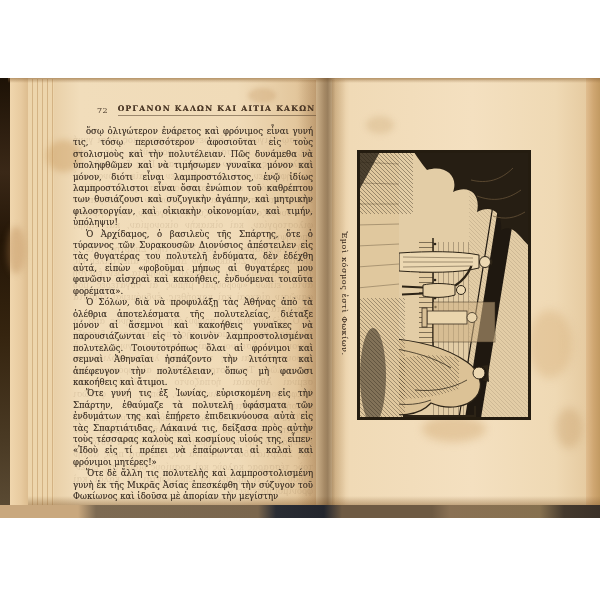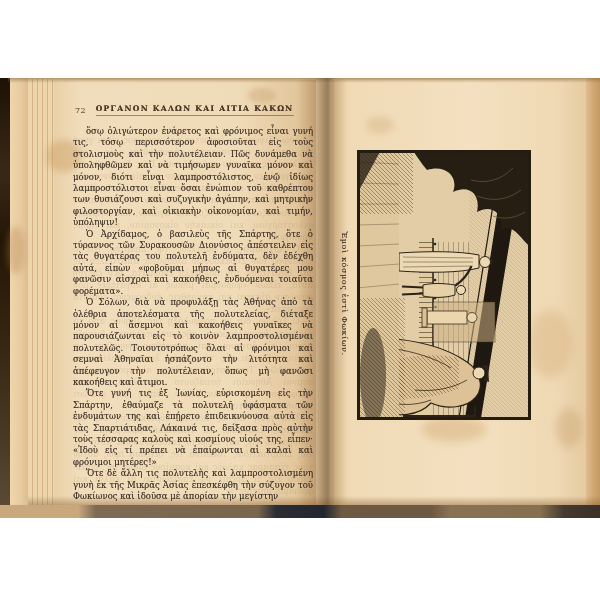--- a/index.html
+++ b/index.html
@@ -27,21 +27,21 @@
     background:linear-gradient(90deg,#e0bd8f 0%,#cfa671 55%,#c29a62 100%);}
   .gutter{position:absolute;left:298px;top:0;width:48px;height:427px;pointer-events:none;
     background:linear-gradient(90deg,rgba(110,75,38,0) 0%,rgba(110,75,38,.18) 35%,rgba(92,60,28,.48) 55%,rgba(80,52,24,.52) 62%,rgba(120,85,45,.18) 78%,rgba(120,85,45,0) 100%);}
   .page-top-edge{position:absolute;left:8px;top:0;width:592px;height:5px;
     background:linear-gradient(180deg,rgba(140,100,55,.55),rgba(140,100,55,0));}
   .page-bottom-edge{position:absolute;left:28px;top:418px;width:572px;height:9px;
     background:linear-gradient(180deg,rgba(150,110,60,0),rgba(135,95,50,.45));}
   .bottom-strip{position:absolute;left:0;top:427px;width:600px;height:13px;
     background:linear-gradient(90deg,#c9a87e 0%,#c9a87e 13%,#7d6a52 16%,#7a664d 43%,#2a2d34 46%,#23262e 54%,#6e5a43 57%,#6e5a43 72%,#8a7154 75%,#86704f 90%,#453a2e 94%,#3a3028 100%);}
   
-  .header-row{position:absolute;left:63px;top:26px;width:240px;display:flex;align-items:center;
+  .header-row{position:absolute;left:85px;top:26px;width:240px;display:flex;align-items:center;
     color:#453527;font-size:8px;}
   .pageno{margin-left:12px;letter-spacing:.5px;}
   .running-title{flex:1;text-align:center;}
   .running-title span{display:inline-block;letter-spacing:1.3px;font-weight:bold;font-size:7.6px;
     border-bottom:1px solid rgba(85,66,45,.55);padding-bottom:2px;color:#4a3828;text-shadow:0 0 .6px #6a523a;}
   .textblock{position:absolute;left:73px;top:48px;width:240px;color:#3d3126;z-index:3;}
   .textblock p{margin:0;text-indent:13px;font-size:8.5px;line-height:11.4px;text-align:justify;
     text-shadow:0 0 .4px rgba(61,49,38,.5);}
   .ghost{position:absolute;left:73px;top:56px;width:240px;z-index:2;
     transform:scaleX(-1);opacity:.13;color:#6b4f2e;filter:blur(.4px);}

